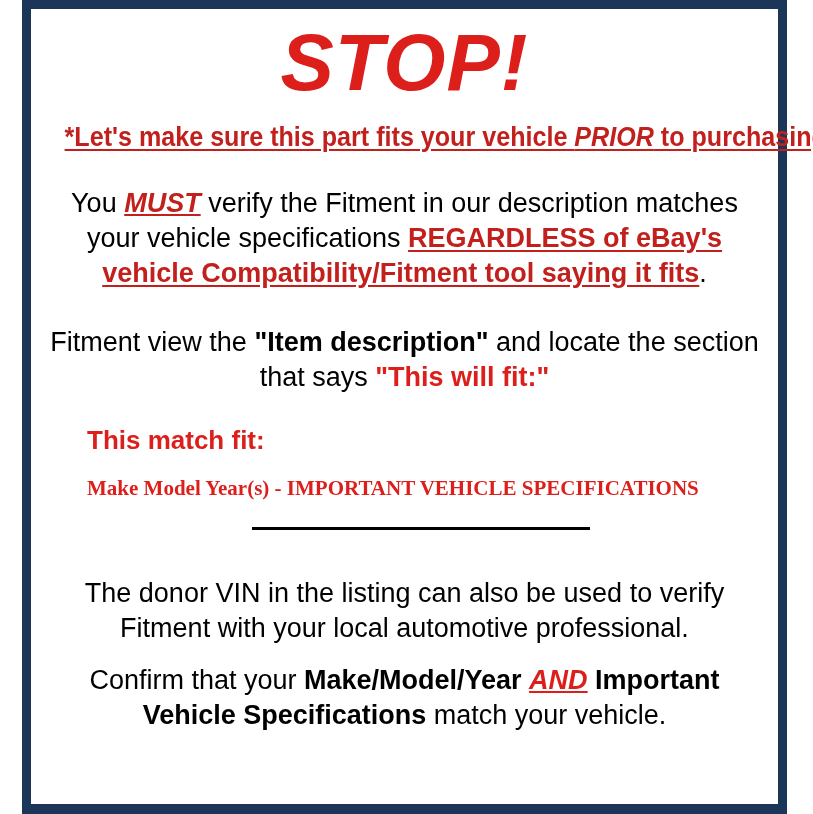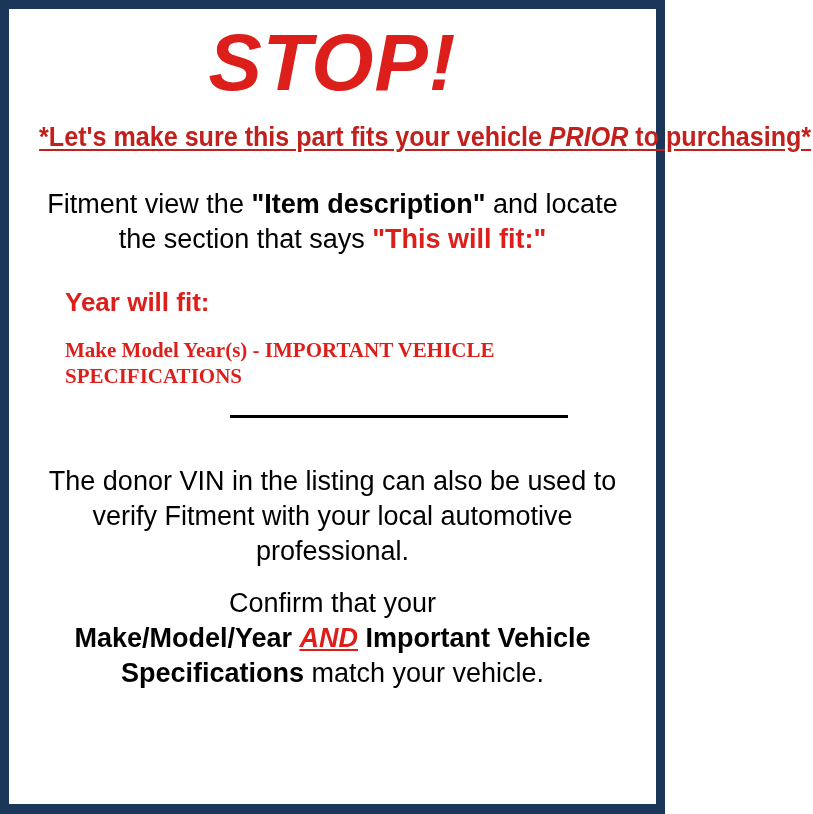--- a/index.html
+++ b/index.html
@@ -12,28 +12,29 @@
     width: 813px;
     height: 814px;
     overflow: hidden;
     font-family: "Liberation Sans", sans-serif;
   }
 
   
   #notice-frame {
     position: relative;
     box-sizing: border-box;
-    width: 665px;
+    width: 765px;
     height: 814px;
     background: #404040;
     border-top: 9px solid #1b3659;
     border-left: 9px solid #1b3659;
     border-right: 9px solid #1b3659;
     border-bottom: 10px solid #1b3659;
     padding: 0;
+    margin-left: 22px;
   }
   #notice-inner {
     box-sizing: border-box;
     width: 100%;
     height: 100%;
     background: #ffffff;
     padding: 4px 8px 0 8px;
     text-align: center;
   }
   .black     { color: #000000; }
@@ -171,27 +172,30 @@
 
 <div id="notice-frame">
   <div id="notice-inner">
 
     <div id="stop-heading">STOP!</div>
 
     <div id="subtitle-line">
       <span>*Let's make sure this part fits your vehicle </span><span class="pri">PRIOR</span><span> to purchasing*</span>
     </div>
 
+    <p id="para-must" class="para">
+      <span>You </span><span class="must-word">MUST</span><span> verify the Fitment in our description matches your vehicle specifications </span><span class="regardless">REGARDLESS of eBay's vehicle Compatibility/Fitment tool saying it fits</span><span class="black">.</span>
+    </p>
 
     <p id="para-itemdesc" class="para">
       <span>Fitment view the </span><span class="qtext">"Item description"</span><span> and locate the section that says </span><span class="willfit">"This will fit:"</span>
     </p>
 
     <div id="example-block">
-      <div id="example-willfit">Year will fit:</div>
+      <div id="example-willfit">This match fit:</div>
       <div id="example-spec">Make Model Year(s) - IMPORTANT VEHICLE SPECIFICATIONS</div>
     </div>
 
     <div id="divider-wrap">
       <div id="divider-rule"></div>
     </div>
 
     <p id="para-vin" class="para">The donor VIN in the listing can also be used to verify Fitment with your local automotive professional.</p>
 
     <p id="para-confirm" class="para">

